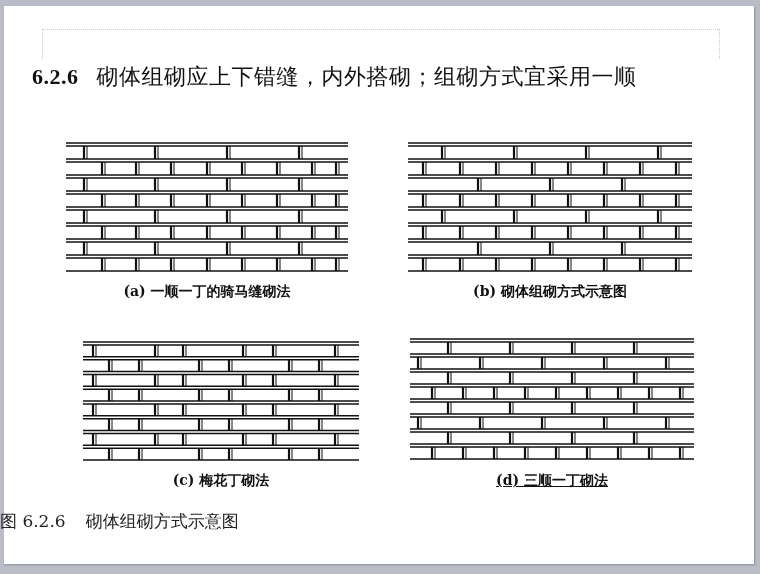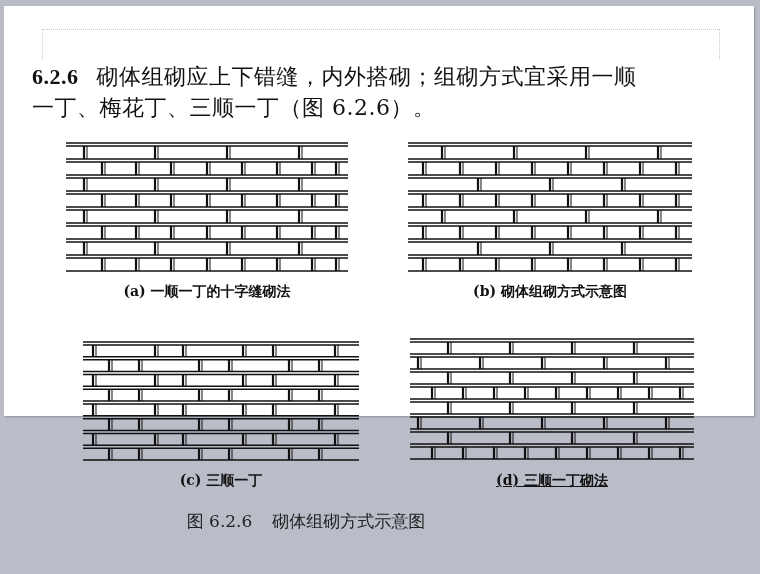--- a/index.html
+++ b/index.html
@@ -1,34 +1,33 @@
 <!DOCTYPE html>
 <html><head>
 <meta charset="utf-8">
 <style>
   html,body{margin:0;padding:0;}
   body{width:760px;height:574px;background:#babdc8;position:relative;overflow:hidden;font-family:"DejaVu Serif","Liberation Serif",serif;}
-  .slide{position:absolute;left:4px;top:6px;width:750px;height:410px;background:#ffffff;box-shadow:1px 1px 2px rgba(0,0,0,0.25);}
+  .slide{position:absolute;left:4px;top:6px;width:750px;height:558px;background:#ffffff;box-shadow:1px 1px 2px rgba(0,0,0,0.25);}
   .placeholder{position:absolute;left:38px;top:23px;width:676px;height:29px;border-top:1px dotted #c8c8c8;border-left:1px dotted #c8c8c8;border-right:1px dotted #c8c8c8;}
   .para{position:absolute;left:28px;top:55px;width:720px;font-size:22px;line-height:31px;color:#111;letter-spacing:0.5px;}
   .para .num{font-family:"Liberation Serif",serif;font-weight:bold;margin-right:18px;}
   .panel{position:absolute;}
   .panel svg{display:block;}
   .cap{position:absolute;font-size:14px;font-weight:bold;color:#111;text-align:center;white-space:nowrap;}
-  .figcap{position:absolute;left:0;width:612px;top:510px;text-align:center;font-size:17px;color:#222;}
+  .figcap{position:absolute;left:0;width:612px;top:510px;font-size:17px;color:#222;}
   .figcap .fnum{margin-right:20px;}
 </style>
 </head>
 <body>
 
 <div class="slide">
   <div class="placeholder"></div>
   <div class="para">
     <div><span class="num">6.2.6</span><span>砌体组砌应上下错缝，内外搭砌；组砌方式宜采用一顺</span></div>
-    <div>一丁、梅花丁、三顺一丁（图 6.2.6）。</div>
   </div>
 </div>
 
 <div class="panel" id="pa" style="left:66px;top:142px;">
     <svg width="282" height="131" xmlns="http://www.w3.org/2000/svg">
       <line x1="0" y1="1" x2="282" y2="1" stroke="#111" stroke-width="1.4"></line>
       <line x1="0" y1="4" x2="282" y2="4" stroke="#111" stroke-width="1.4"></line>
       <line x1="0" y1="17" x2="282" y2="17" stroke="#111" stroke-width="1.4"></line>
       <line x1="0" y1="20" x2="282" y2="20" stroke="#111" stroke-width="1.4"></line>
       <line x1="0" y1="33" x2="282" y2="33" stroke="#111" stroke-width="1.4"></line>
@@ -135,21 +134,21 @@
       <line x1="176" y1="116" x2="176" y2="129" stroke="#111" stroke-width="2.2"></line>
       <line x1="179" y1="116" x2="179" y2="129" stroke="#111" stroke-width="1"></line>
       <line x1="211" y1="116" x2="211" y2="129" stroke="#111" stroke-width="2.2"></line>
       <line x1="214" y1="116" x2="214" y2="129" stroke="#111" stroke-width="1"></line>
       <line x1="246" y1="116" x2="246" y2="129" stroke="#111" stroke-width="2.2"></line>
       <line x1="249" y1="116" x2="249" y2="129" stroke="#111" stroke-width="1"></line>
       <line x1="270" y1="116" x2="270" y2="129" stroke="#111" stroke-width="2.2"></line>
       <line x1="273" y1="116" x2="273" y2="129" stroke="#111" stroke-width="1"></line>
     </svg>
   </div>
-<div class="cap" style="left:66px;top:283px;width:282px;">(a) 一顺一丁的十字缝砌法</div>
+<div class="cap" style="left:66px;top:283px;width:282px;">(a) 一顺一丁的骑马缝砌法</div>
 
 <div class="panel" id="pb" style="left:408px;top:142px;">
     <svg width="284" height="131" xmlns="http://www.w3.org/2000/svg">
       <line x1="0" y1="1" x2="284" y2="1" stroke="#111" stroke-width="1.4"></line>
       <line x1="0" y1="4" x2="284" y2="4" stroke="#111" stroke-width="1.4"></line>
       <line x1="0" y1="17" x2="284" y2="17" stroke="#111" stroke-width="1.4"></line>
       <line x1="0" y1="20" x2="284" y2="20" stroke="#111" stroke-width="1.4"></line>
       <line x1="0" y1="33" x2="284" y2="33" stroke="#111" stroke-width="1.4"></line>
       <line x1="0" y1="36" x2="284" y2="36" stroke="#111" stroke-width="1.4"></line>
       <line x1="0" y1="49" x2="284" y2="49" stroke="#111" stroke-width="1.4"></line>
@@ -369,21 +368,21 @@
       <line x1="116" y1="107.25" x2="116" y2="119" stroke="#111" stroke-width="2.2"></line>
       <line x1="119" y1="107.25" x2="119" y2="119" stroke="#111" stroke-width="1"></line>
       <line x1="146" y1="107.25" x2="146" y2="119" stroke="#111" stroke-width="2.2"></line>
       <line x1="149" y1="107.25" x2="149" y2="119" stroke="#111" stroke-width="1"></line>
       <line x1="206" y1="107.25" x2="206" y2="119" stroke="#111" stroke-width="2.2"></line>
       <line x1="209" y1="107.25" x2="209" y2="119" stroke="#111" stroke-width="1"></line>
       <line x1="236" y1="107.25" x2="236" y2="119" stroke="#111" stroke-width="2.2"></line>
       <line x1="239" y1="107.25" x2="239" y2="119" stroke="#111" stroke-width="1"></line>
     </svg>
   </div>
-<div class="cap" style="left:83px;top:472px;width:276px;">(c) 三顺一丁</div>
+<div class="cap" style="left:83px;top:472px;width:276px;">(c) 梅花丁砌法</div>
 
 <div class="panel" id="pd" style="left:410px;top:338px;">
     <svg width="284" height="123" xmlns="http://www.w3.org/2000/svg">
       <line x1="0" y1="1" x2="284" y2="1" stroke="#111" stroke-width="1.4"></line>
       <line x1="0" y1="4" x2="284" y2="4" stroke="#111" stroke-width="1.4"></line>
       <line x1="0" y1="16" x2="284" y2="16" stroke="#111" stroke-width="1.4"></line>
       <line x1="0" y1="19" x2="284" y2="19" stroke="#111" stroke-width="1.4"></line>
       <line x1="0" y1="31" x2="284" y2="31" stroke="#111" stroke-width="1.4"></line>
       <line x1="0" y1="34" x2="284" y2="34" stroke="#111" stroke-width="1.4"></line>
       <line x1="0" y1="46" x2="284" y2="46" stroke="#111" stroke-width="1.4"></line>

